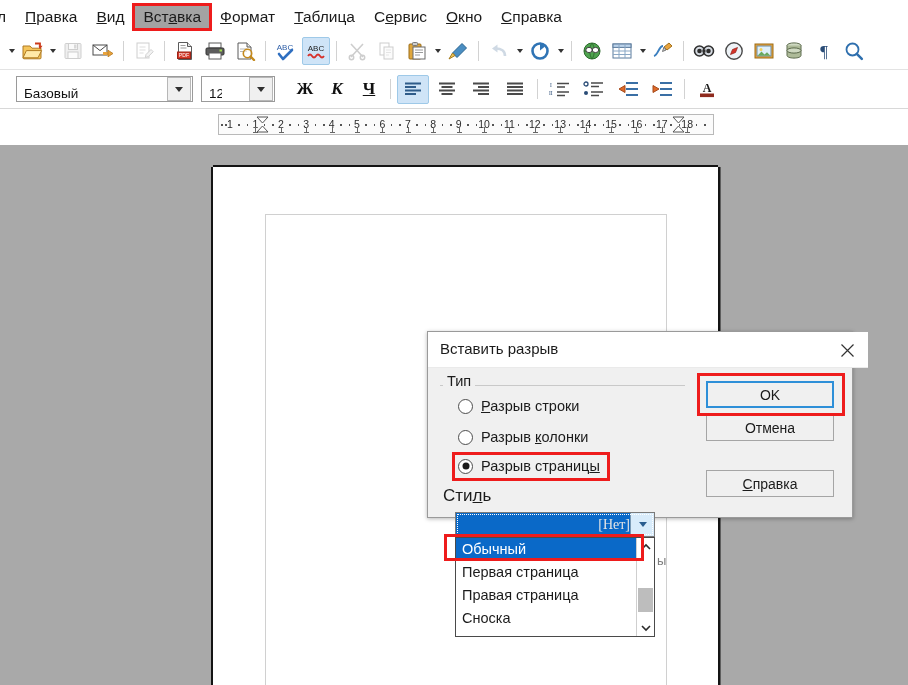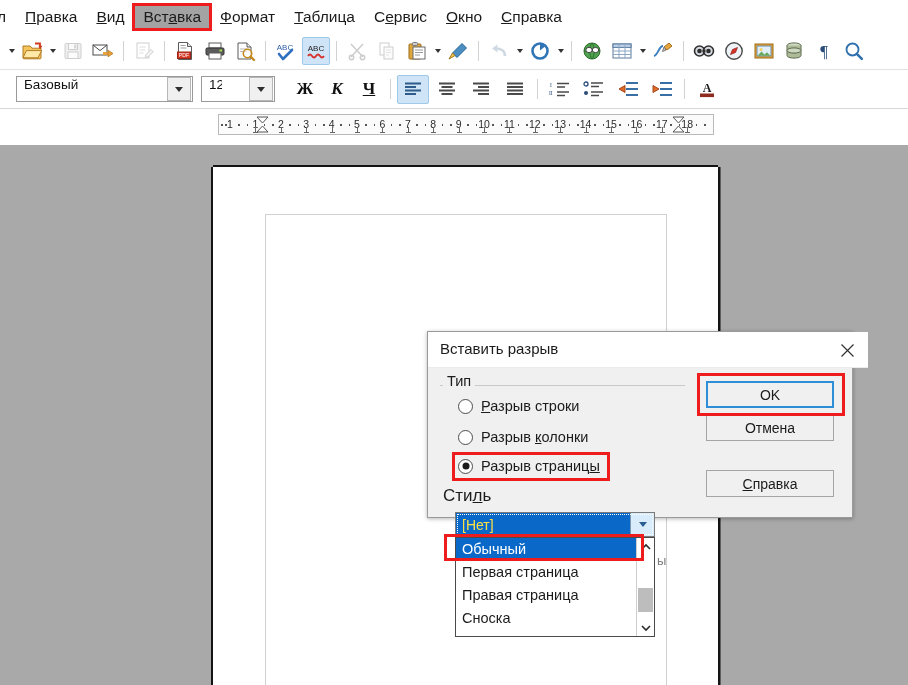--- a/index.html
+++ b/index.html
@@ -57,21 +57,21 @@
   }
   .tb-arrow::after{
     content:"";border-left:3.5px solid transparent;border-right:3.5px solid transparent;
     border-top:4px solid #333;display:block;
   }
   .disabled{opacity:.33;}
   svg{display:block;}
   
   .combo{
     height:24px;background:#ffffff;border:1px solid #9a9a9a;
-    display:flex;align-items:flex-start;position:relative;flex:0 0 auto;
+    display:flex;align-items:flex-end;position:relative;flex:0 0 auto;
     margin-right:8px;
     gap:27px;
   }
   .combo .val{
     font-size:13.5px;color:#111;padding-left:7px;flex:1;
     white-space:nowrap;overflow:hidden;font-family:"Liberation Serif", serif;
   }
   .combo.sans .val{font-family:"Liberation Sans", sans-serif;}
   .combo .cbtn{
     width:22px;height:22px;margin:0 1px 0 0;
@@ -176,22 +176,23 @@
   #style-combo{
     position:absolute;left:455px;top:512px;width:200px;height:25px;
     background:#0a69c8;border:1px solid #7a7a7a;box-sizing:border-box;
     display:flex;align-items:center;z-index:25;
   }
   #style-combo .focus{
     position:absolute;left:1px;top:1px;right:1px;bottom:1px;
     border:1px dotted #ffffff;pointer-events:none;
   }
   #style-combo .val{
-    font-size:14px;color:#fde047;padding-left:6px;flex:1;white-space:nowrap;
-    font-family:Liberation Sans, sans-serif;
+    font-size:14px;color:#e5e5e5;padding-left:6px;flex:1;white-space:nowrap;
+    font-family:Liberation Serif, serif;
+    text-align:right;
   }
   #style-combo .cbtn{
     width:23px;height:23px;background:#d9ecfb;border-left:1px solid #7a9ab5;
     display:flex;align-items:center;justify-content:center;flex:0 0 auto;
   }
   #style-list{
     position:absolute;left:455px;top:537px;width:200px;height:100px;
     background:#ffffff;border:1px solid #4a4a4a;box-sizing:border-box;
     z-index:26;display:flex;
   }

